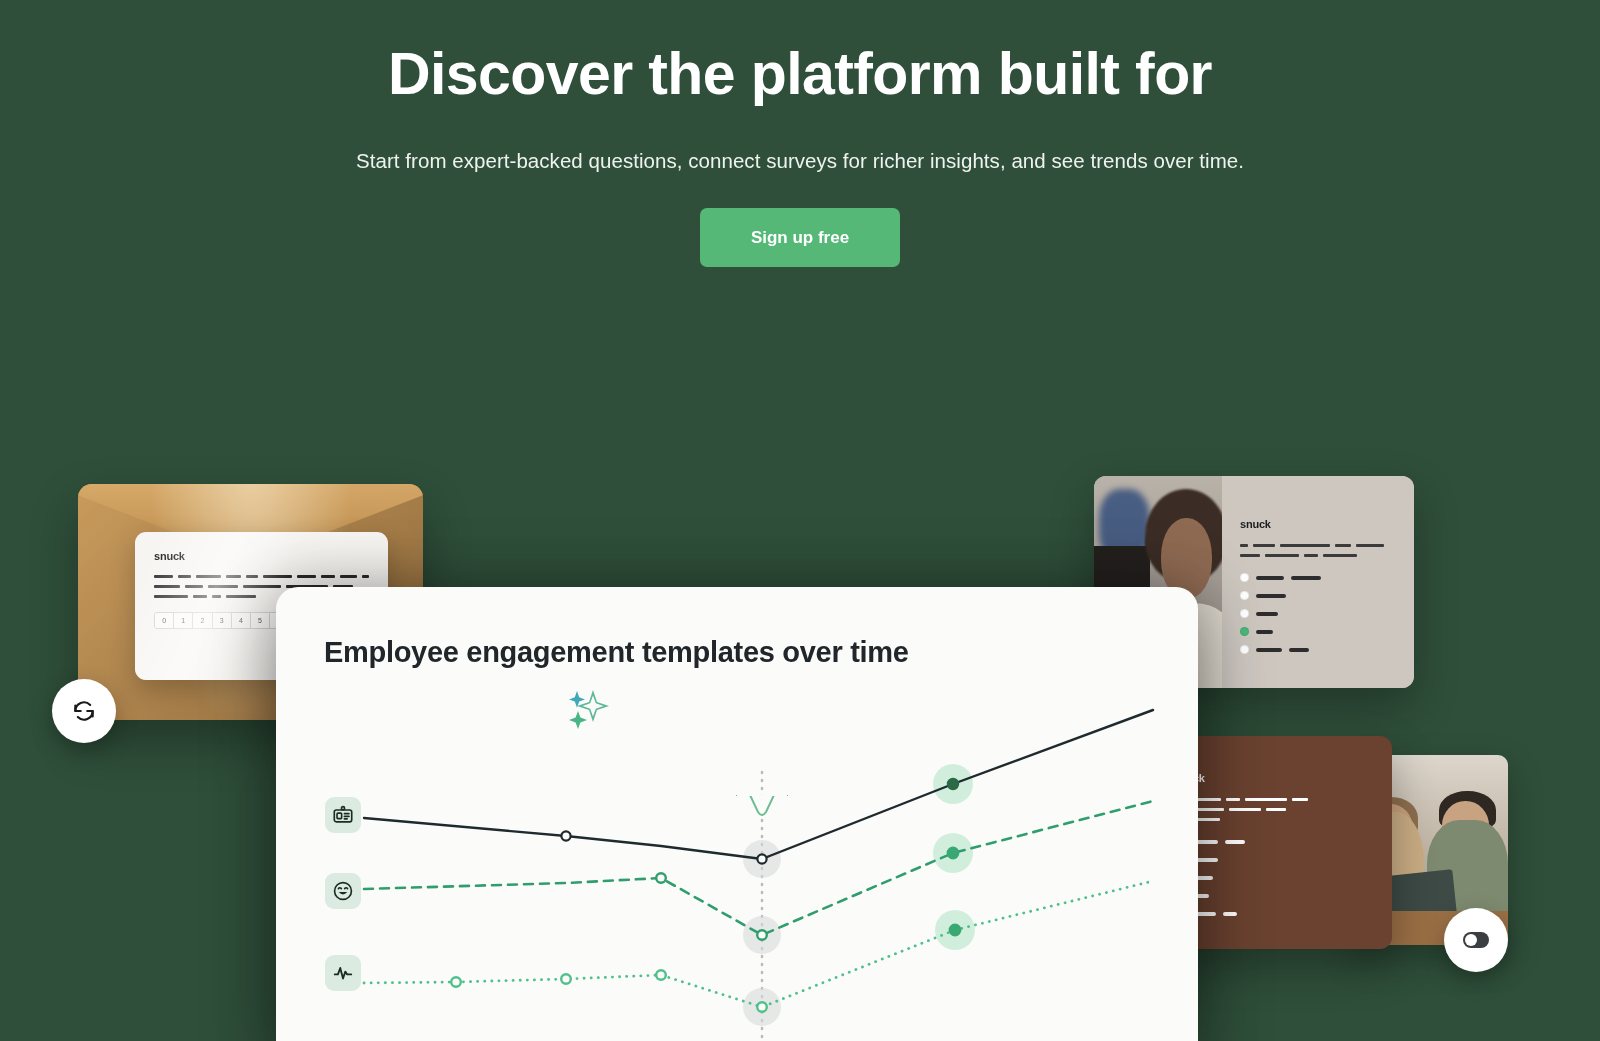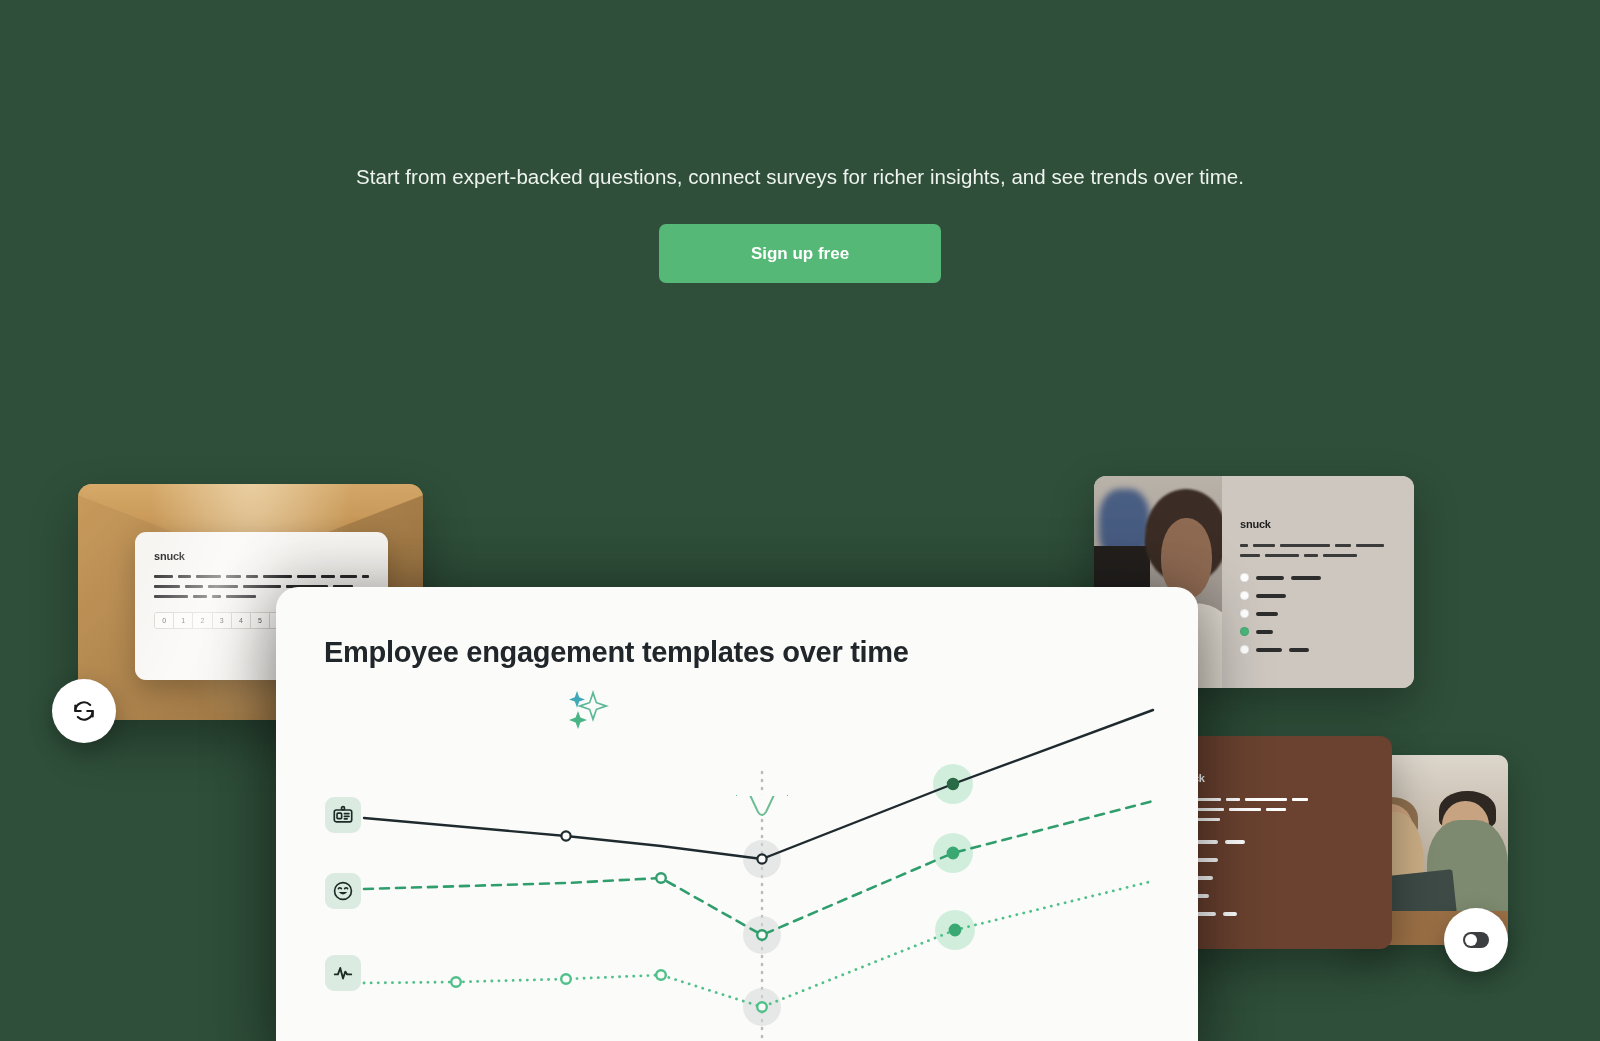--- a/index.html
+++ b/index.html
@@ -17,21 +17,21 @@
   .hero { position: absolute; top: 0; left: 0; width: 1600px; text-align: center; }
   .hero-title {
     margin-top: 42px;
     font-size: 59px;
     line-height: 1.11;
     font-weight: 700;
     color: #ffffff;
     letter-spacing: -0.6px;
   }
   .hero-sub {
-    margin-top: 58px;
+    margin-top: 42px;
     font-size: 20.5px;
     color: #eef3ee;
     font-weight: 400;
     letter-spacing: 0.05px;
   }
   .hero-btns {
     margin-top: 35px;
     display: flex;
     justify-content: center;
     gap: 14px;
@@ -41,21 +41,21 @@
     border-radius: 7px;
     display: flex;
     align-items: center;
     justify-content: center;
     font-size: 17px;
     font-weight: 700;
     cursor: pointer;
     border: none;
     font-family: "Liberation Sans", sans-serif;
   }
-  .btn-primary { width: 282px; background: #55b877; color: #ffffff; }
+  .btn-primary { width: 200px; background: #55b877; color: #ffffff; }
   .btn-secondary { width: 238px; background: #ffffff; color: #18211b; }
 
   
   .stage { position: absolute; top: 0; left: 0; width: 1600px; height: 1041px; }
 
   
   .left-box {
     position: absolute;
     left: 78px; top: 484px;
     width: 345px; height: 236px;
@@ -248,21 +248,21 @@
   .icon-smiley { left:325px; top:873px; }
   .icon-pulse  { left:325px; top:955px; }
 
   .chart-svg { position:absolute; left:276px; top:587px; width:922px; height:470px; pointer-events:none; }
 </style>
 </head>
 <body>
 
 <div class="hero">
   <h1 class="hero-title">
-    <br>
+    <span>Discover the platform built for</span><br>
   </h1>
   <p class="hero-sub">Start from expert-backed questions, connect surveys for richer insights, and see trends over time.</p>
   <div class="hero-btns">
     <button class="btn btn-primary">Sign up free</button>
   </div>
 </div>
 
 <div class="stage">
 
   <div class="left-box">

